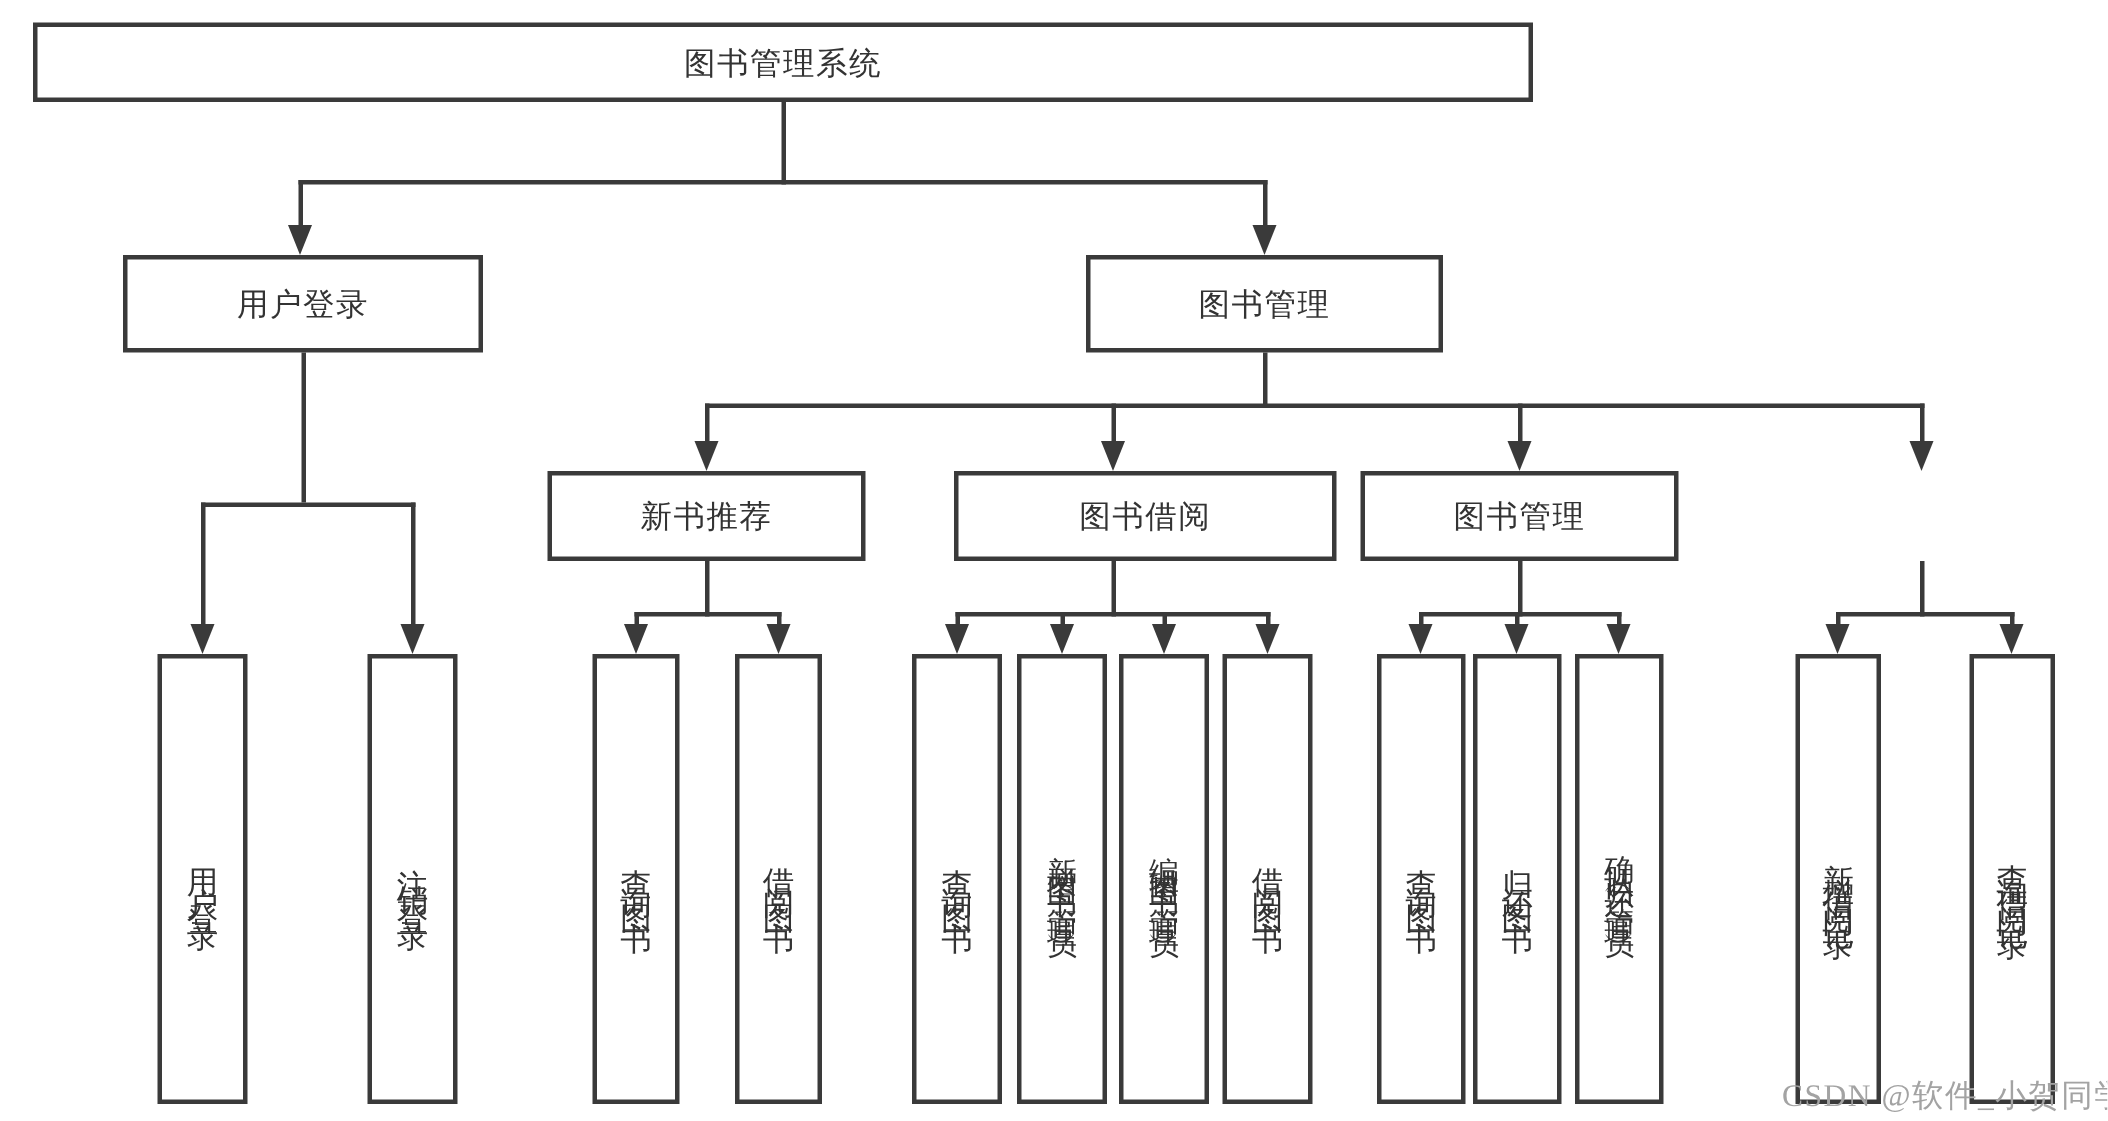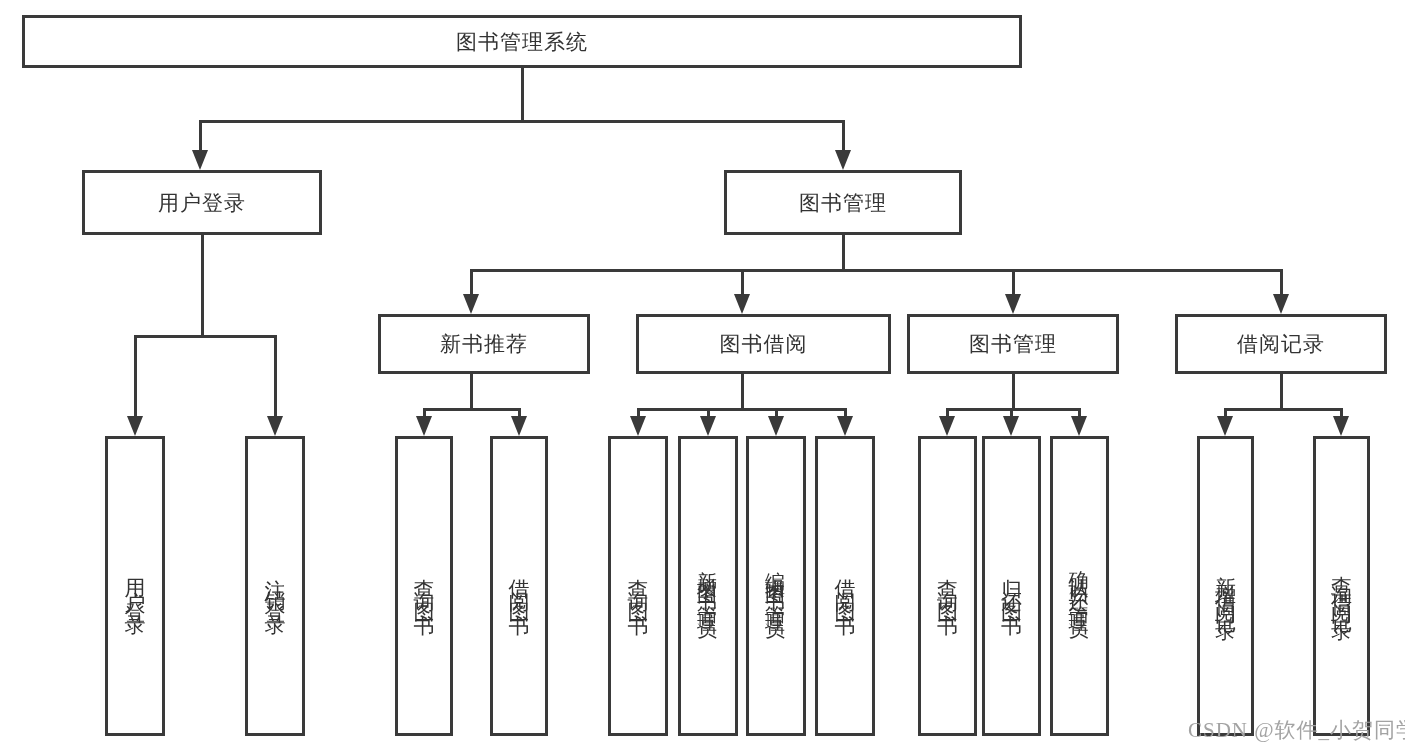--- a/index.html
+++ b/index.html
@@ -59,24 +59,23 @@
   <div class="hline" style="left:469.5px;top:269px;width:813px;"></div>
   <div class="vline" style="left:469.5px;top:269px;height:29px;"></div>
   <div class="vline" style="left:740.5px;top:269px;height:29px;"></div>
   <div class="vline" style="left:1011.5px;top:269px;height:29px;"></div>
   <div class="vline" style="left:1279.5px;top:269px;height:29px;"></div>
   <div class="arrow" style="left:463px;top:294px;"></div>
   <div class="arrow" style="left:734px;top:294px;"></div>
   <div class="arrow" style="left:1005px;top:294px;"></div>
   <div class="arrow" style="left:1273px;top:294px;"></div>
 
-  <div class="box" style="left:378px;top:314px;width:212px;height:60px;">新书推荐</div>
+  <div class="box" style="left:365px;top:314px;width:212px;height:60px;">新书推荐</div>
   <div class="box" style="left:636px;top:314px;width:255px;height:60px;">图书借阅</div>
   <div class="box" style="left:907px;top:314px;width:212px;height:60px;">图书管理</div>
-  <div class="box" style="left:1175px;top:314px;width:212px;height:60px;">借阅记录</div>
 
   <div class="vline" style="left:469.5px;top:374px;height:37px;"></div>
   <div class="hline" style="left:422.5px;top:408px;width:98px;"></div>
   <div class="vline" style="left:422.5px;top:408px;height:14px;"></div>
   <div class="vline" style="left:517.5px;top:408px;height:14px;"></div>
   <div class="arrow" style="left:416px;top:416px;"></div>
   <div class="arrow" style="left:511px;top:416px;"></div>
 
   <div class="vline" style="left:740.5px;top:374px;height:37px;"></div>
   <div class="hline" style="left:636.5px;top:408px;width:210px;"></div>

